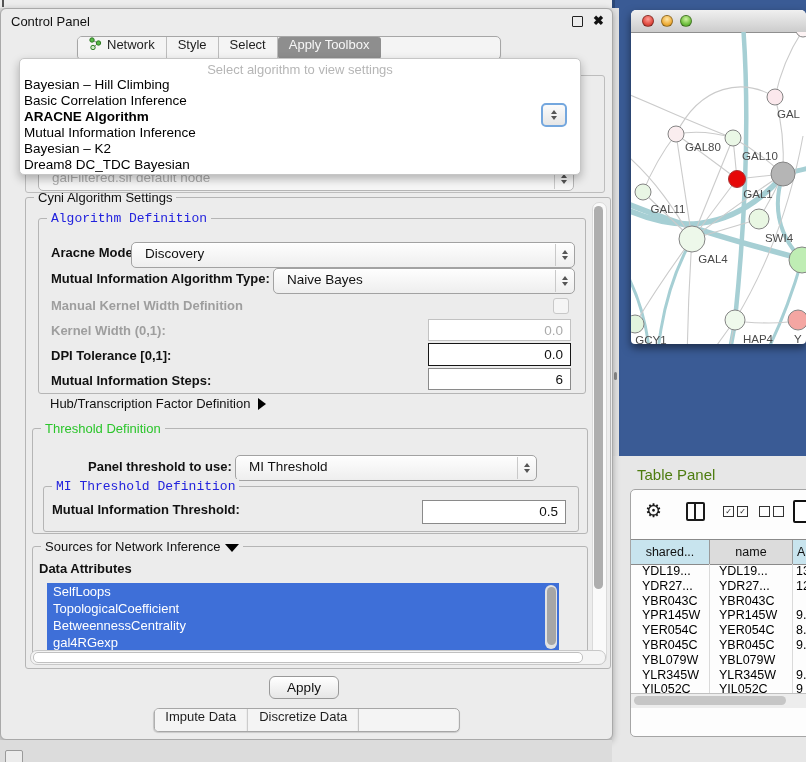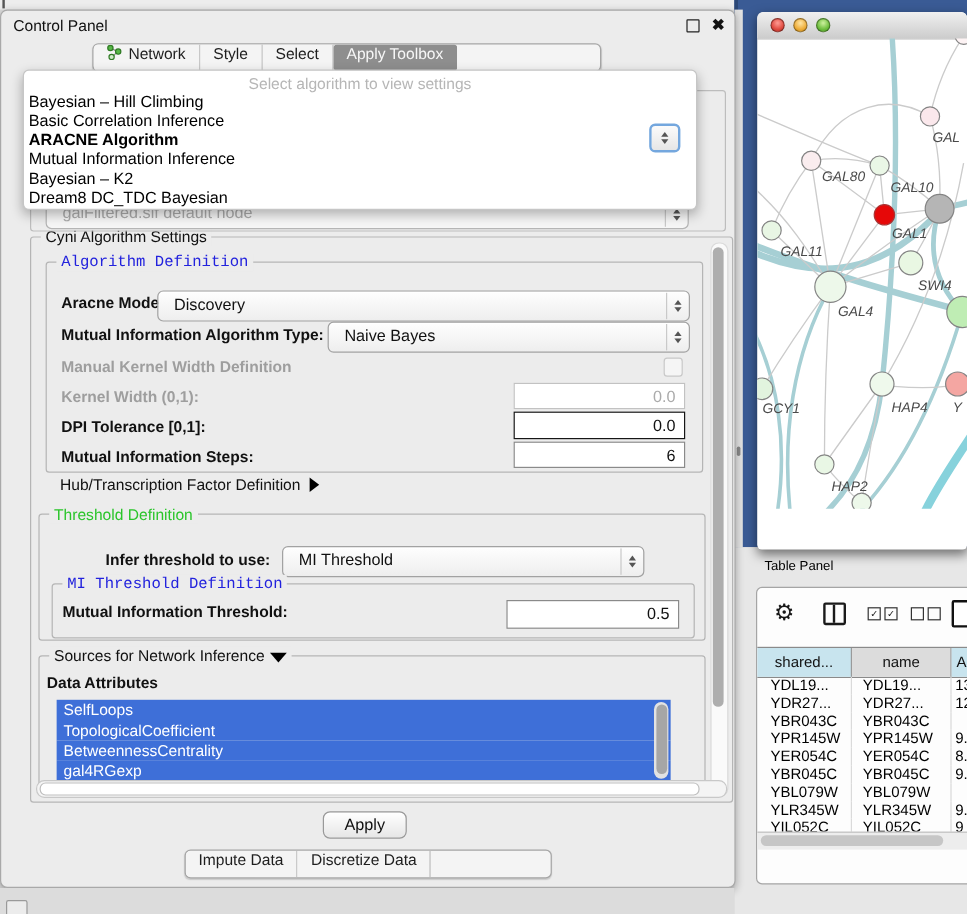--- a/index.html
+++ b/index.html
@@ -90,32 +90,32 @@
   .listthumb{position:absolute;left:1.5px;top:2px;width:9px;height:58px;background:#A6A6A6;border-radius:5px;}
   .hscroll{position:absolute;left:4px;top:452px;width:574px;height:13px;background:#F4F4F4;
       border:1px solid #C8C8C8;border-radius:7px;}
   .hthumb{position:absolute;left:2px;top:1px;width:548px;height:9px;background:#FFF;border:1px solid #C0C0C0;border-radius:5px;}
 
   .apply{position:absolute;left:268px;top:667px;width:70px;height:23px;background:linear-gradient(#FFFFFF,#E6E6E6);
       border:1px solid #999;border-radius:6px;font-size:13.5px;color:#111;font-family:inherit;}
   .bottomtabs{left:50%;top:699px;transform:translateX(-50%);}
 
   
-  .netwin{left:631px;top:10px;width:175px;height:448px;background:#FFF;border-radius:5px 5px 4px 4px;
-      box-shadow:0 4px 9px rgba(0,0,0,.5);overflow:hidden;font-style:italic;}
+  .netwin{left:631px;top:10px;width:175px;height:334px;background:#FFF;border-radius:5px 5px 4px 4px;
+      box-shadow:0 4px 9px rgba(0,0,0,.5);overflow:hidden;}
   .net-titlebar{position:absolute;left:0;top:0;width:100%;height:22px;
       background:linear-gradient(#F0F0F0,#CCCCCC);border-bottom:1px solid #8F8F8F;border-radius:5px 5px 0 0;}
   .light{position:absolute;top:5px;width:12px;height:12px;border-radius:50%;border:1px solid rgba(0,0,0,.35);box-sizing:border-box;}
   .light.red{left:11px;background:radial-gradient(circle at 50% 32%,#FF9D95,#E04A40 62%,#A93228);}
   .light.yellow{left:30px;background:radial-gradient(circle at 50% 32%,#FFE6A6,#EEAD39 62%,#C08617);}
   .light.green{left:49px;background:radial-gradient(circle at 50% 32%,#CFF2A0,#6DBE3D 62%,#4C9627);}
   #netsvg{position:absolute;left:0;top:22px;}
 
   
-  .tp-title{left:637px;top:466px;font-size:11px;color:#000000;}
+  .tp-title{left:637px;top:466px;font-size:15px;color:#4d7c0f;}
   .tablewin{left:630px;top:489px;width:180px;height:246px;background:#FDFDFD;border:1px solid #A5A5A5;
       border-radius:5px;overflow:hidden;}
   .tp-toolbar{position:absolute;left:0;top:6px;width:100%;height:34px;}
   .gear{position:absolute;left:14px;top:3px;font-size:19px;color:#1A1A1A;}
   .colicon{position:absolute;left:55px;top:6px;width:15px;height:15px;border:2px solid #1A1A1A;border-radius:2px;}
   .colicon::after{content:"";position:absolute;left:6px;top:0;width:2px;height:15px;background:#1A1A1A;}
   .ckpair{position:absolute;top:10px;display:flex;gap:3px;}
   .ckbox{width:9px;height:9px;border:1.5px solid #333;font-size:8px;line-height:9px;text-align:center;color:#222;}
   .docicon{position:absolute;left:162px;top:4px;width:16px;height:19px;border:2px solid #111;border-radius:2px;background:#FFF;}
   .tp-header{position:absolute;left:0;top:49px;width:100%;height:24px;display:flex;
@@ -248,21 +248,21 @@
       </div>
 
       <div class="hubrow">
         <span>Hub/Transcription Factor Definition</span>
         <span class="tri-right"></span>
       </div>
 
       <div class="group tgroup">
         <span class="gtitle green">Threshold Definition</span>
 
-        <span class="lbl" style="left:55px;top:30px;">Infer threshold to use:</span>
+        <span class="lbl" style="left:55px;top:30px;">Panel threshold to use:</span>
         <div class="combo" style="left:202px;top:26px;width:300px;height:24px;">
           <span class="cval">MI Threshold</span>
           <span class="stepper">
               <span class="tri-up"></span>
               <span class="tri-down"></span>
             </span>
         </div>
 
         <div class="group migroup">
           <span class="gtitle blue">MI Threshold Definition</span>

